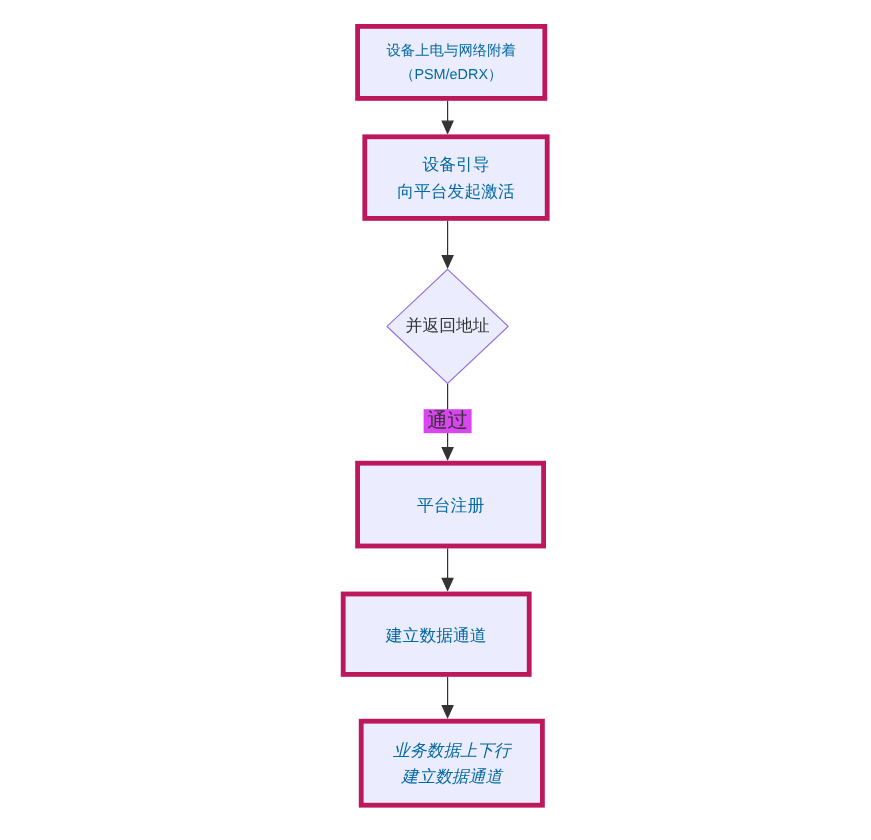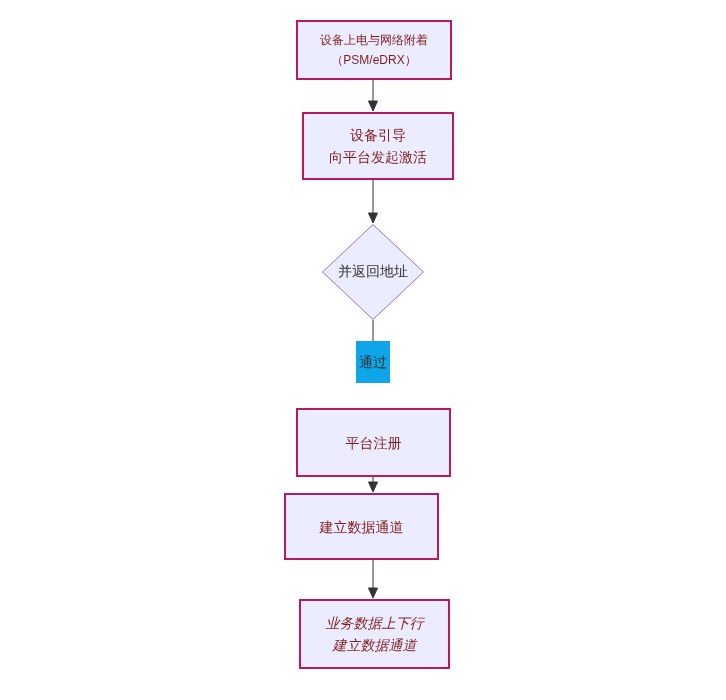--- a/index.html
+++ b/index.html
@@ -6,41 +6,41 @@
   body { font-family: "Liberation Sans", "DejaVu Sans", sans-serif; background:#ffffff; }
   .canvas {
     position:relative; width:726px; height:700px; background:#ffffff;
     overflow:hidden; margin:0 auto;
   }
   .edges { position:absolute; left:0; top:0; width:726px; height:700px; z-index:1; pointer-events:none; }
   .edges line { stroke:#333333; stroke-width:1; }
   .edges polygon { fill:#333333; stroke:#333333; }
   .node {
     position:absolute; z-index:2; box-sizing:content-box;
-    background:#ECECFF; border:2px solid #be185d; color:#7f1d1d;
+    background:#ECECFF; border:4px solid #be185d; color:#0369a1;
     display:flex; flex-direction:column; align-items:center; justify-content:center;
     font-size:14px; line-height:22px; text-align:center; white-space:nowrap;
   }
   .n1 { left:296px; top:20px;  width:152px; height:56px; font-size:12px; line-height:20px; }
   .n2 { left:302px; top:112px; width:148px; height:64px;text-align:center; }
-  .n3 { left:296px; top:408px; width:151px; height:65px; }
+  .n3 { left:296px; top:384px; width:151px; height:65px; }
   .n4 { left:284px; top:493px; width:151px; height:63px; }
   .n5 { left:299px; top:599px; width:147px; height:66px;font-style:italic; }
   .diamond-wrap { position:absolute; left:322px; top:224px; width:102px; height:96px; z-index:2; }
   .diamond-wrap svg { position:absolute; left:0; top:0; width:102px; height:96px; }
   .diamond-wrap polygon { fill:#ECECFF; stroke:#9370DB; stroke-width:1; }
   .diamond-label {
     position:absolute; left:0; top:0; right:0; bottom:0; z-index:2;
     display:flex; align-items:center; justify-content:center;
     font-size:14px; color:#333333; white-space:nowrap;
   }
   .edge-label {
     position:absolute; left:373px; top:341px; transform:translateX(-50%); z-index:3;
-    background:#0ea5e9; color:#333333; font-size:14px; line-height:20px;
-    padding:11px 3px; white-space:nowrap;
+    background:#d946ef; color:#333333; font-size:17px; line-height:20px;
+    padding:0 3px; white-space:nowrap;
   }
 </style>
 </head>
 <body>
 
 <div class="canvas">
 
   <svg class="edges" viewBox="0 0 726 700">
     <line x1="373" y1="78" x2="373" y2="101"></line>
     <polygon points="368.5,101 377.5,101 373,111"></polygon>

